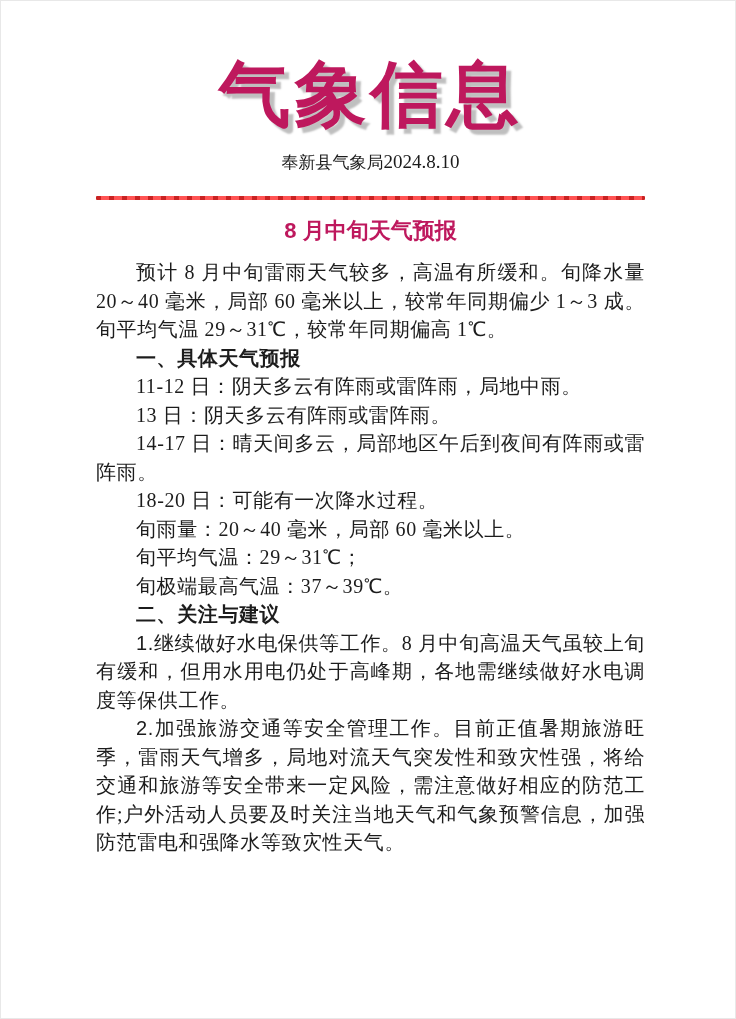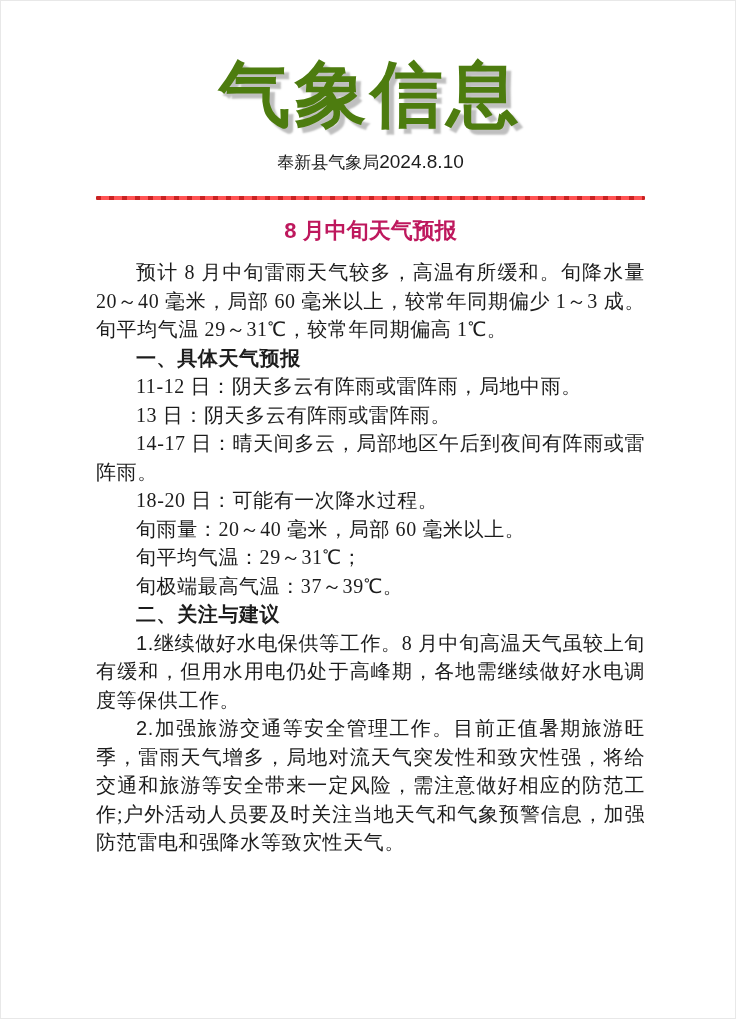--- a/index.html
+++ b/index.html
@@ -15,38 +15,38 @@
     color: #1c1c1c;
     overflow: hidden;
   }
   .masthead {
     margin-top: 14px;
     text-align: center;
     font-family: "DejaVu Serif", serif;
     font-weight: bold;
     font-size: 72px;
     line-height: 1.2;
-    color: #4d7c0f;
+    color: #be185d;
     text-shadow: 5px 5px 2px #bfbfbf;
     letter-spacing: 4px;
     white-space: nowrap;
   }
   .meta-row {
     display: flex;
     justify-content: center;
     align-items: baseline;
     margin-top: 14px;
   }
   .agency {
     font-size: 17px;
     font-family: "Liberation Serif", serif;
   }
   .date {
     font-size: 19px;
-    font-family: Liberation Sans, sans-serif;
+    font-family: Liberation Serif, serif;
   }
   .divider {
     margin-top: 22px;
     height: 4px;
     background: repeating-linear-gradient(
       90deg,
       #c92222 0px, #c92222 5px,
       #ff5353 5px, #ff5353 13px
     );
     border-radius: 1px;

